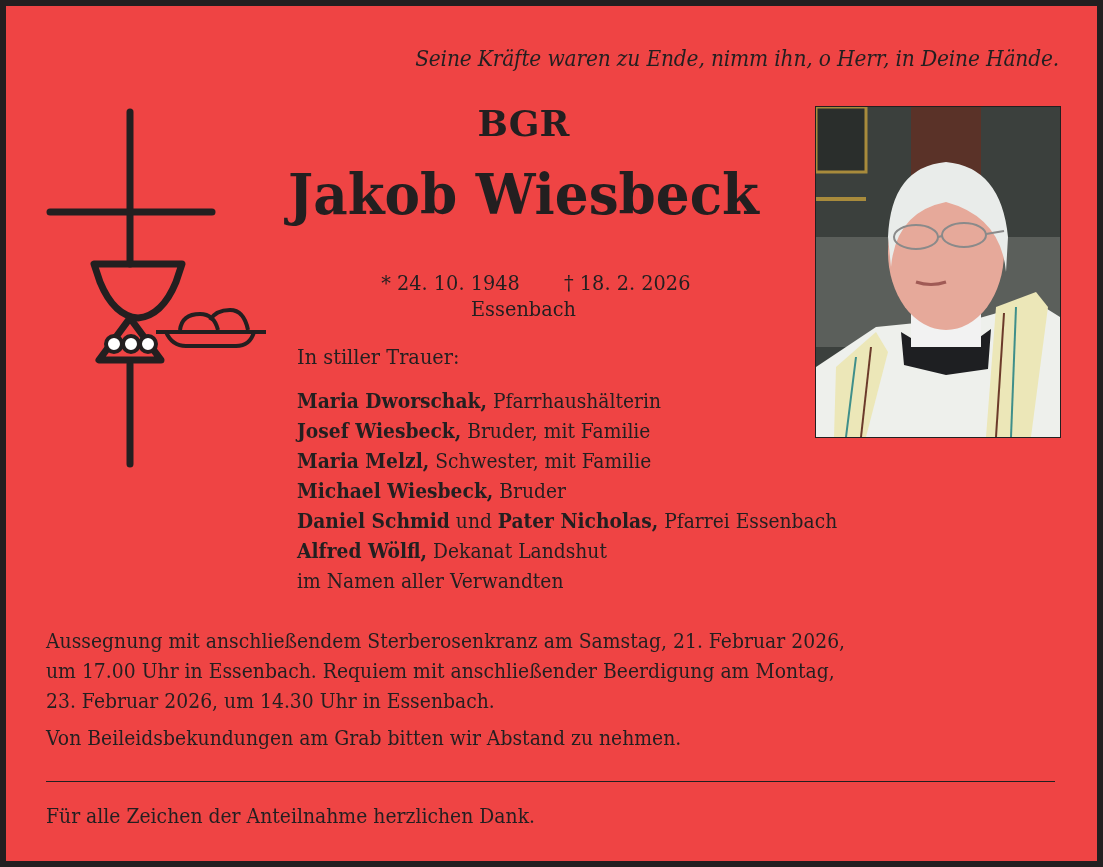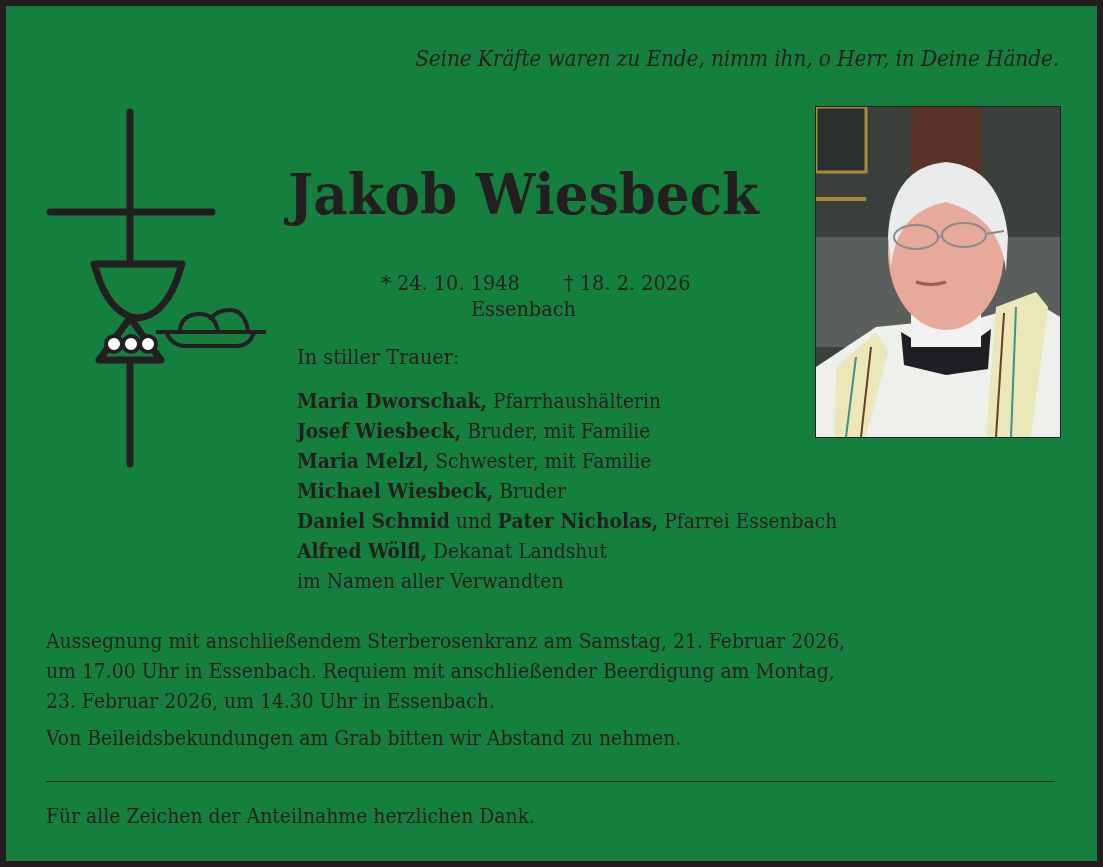--- a/index.html
+++ b/index.html
@@ -6,21 +6,21 @@
     body {
       width: 1103px; height: 867px;
       background: #231f20;
       font-family: "DejaVu Serif", "Liberation Serif", serif;
       color: #231f20;
       overflow: hidden;
     }
     .frame {
       position: absolute; left: 6px; top: 6px;
       width: 1091px; height: 855px;
-      background: #15803d;
+      background: #ef4444;
     }
     .abs { position: absolute; }
     .motto {
       left: 0; top: 40px; width: 1053px; text-align: right;
       font-style: italic; font-size: 22px; letter-spacing: -0.2px;
       font-family: "DejaVu Serif", serif;
       transform: scaleX(0.92); transform-origin: right center;
     }
     .org {
       left: 280px; width: 475px; top: 96px; text-align: center;
@@ -101,20 +101,21 @@
       <circle cx="104" cy="238" r="8" fill="#fff" stroke="#231f20" stroke-width="4"></circle>
 
       <line x1="112" y1="226" x2="222" y2="226" stroke="#231f20" stroke-width="4"></line>
       <path d="M122 226 Q128 240 142 240 L192 240 Q206 240 210 226" fill="none" stroke="#231f20" stroke-width="4"></path>
 
       <path d="M136 224 Q138 208 156 208 Q170 208 174 224" fill="none" stroke="#231f20" stroke-width="4"></path>
       <path d="M166 214 Q172 204 186 204 Q200 204 204 224" fill="none" stroke="#231f20" stroke-width="4"></path>
     </svg>
   </div>
 
+  <div class="abs org">BGR</div>
   <div class="abs name">Jakob Wiesbeck</div>
 
   <div class="abs dates">
     <span>* 24. 10. 1948</span><span class="gap"></span><span>† 18. 2. 2026</span>
   </div>
 
   <div class="abs place">Essenbach</div>
 
   <div class="abs photo">
     <svg width="244" height="330" viewBox="0 0 244 330" xmlns="http://www.w3.org/2000/svg">

